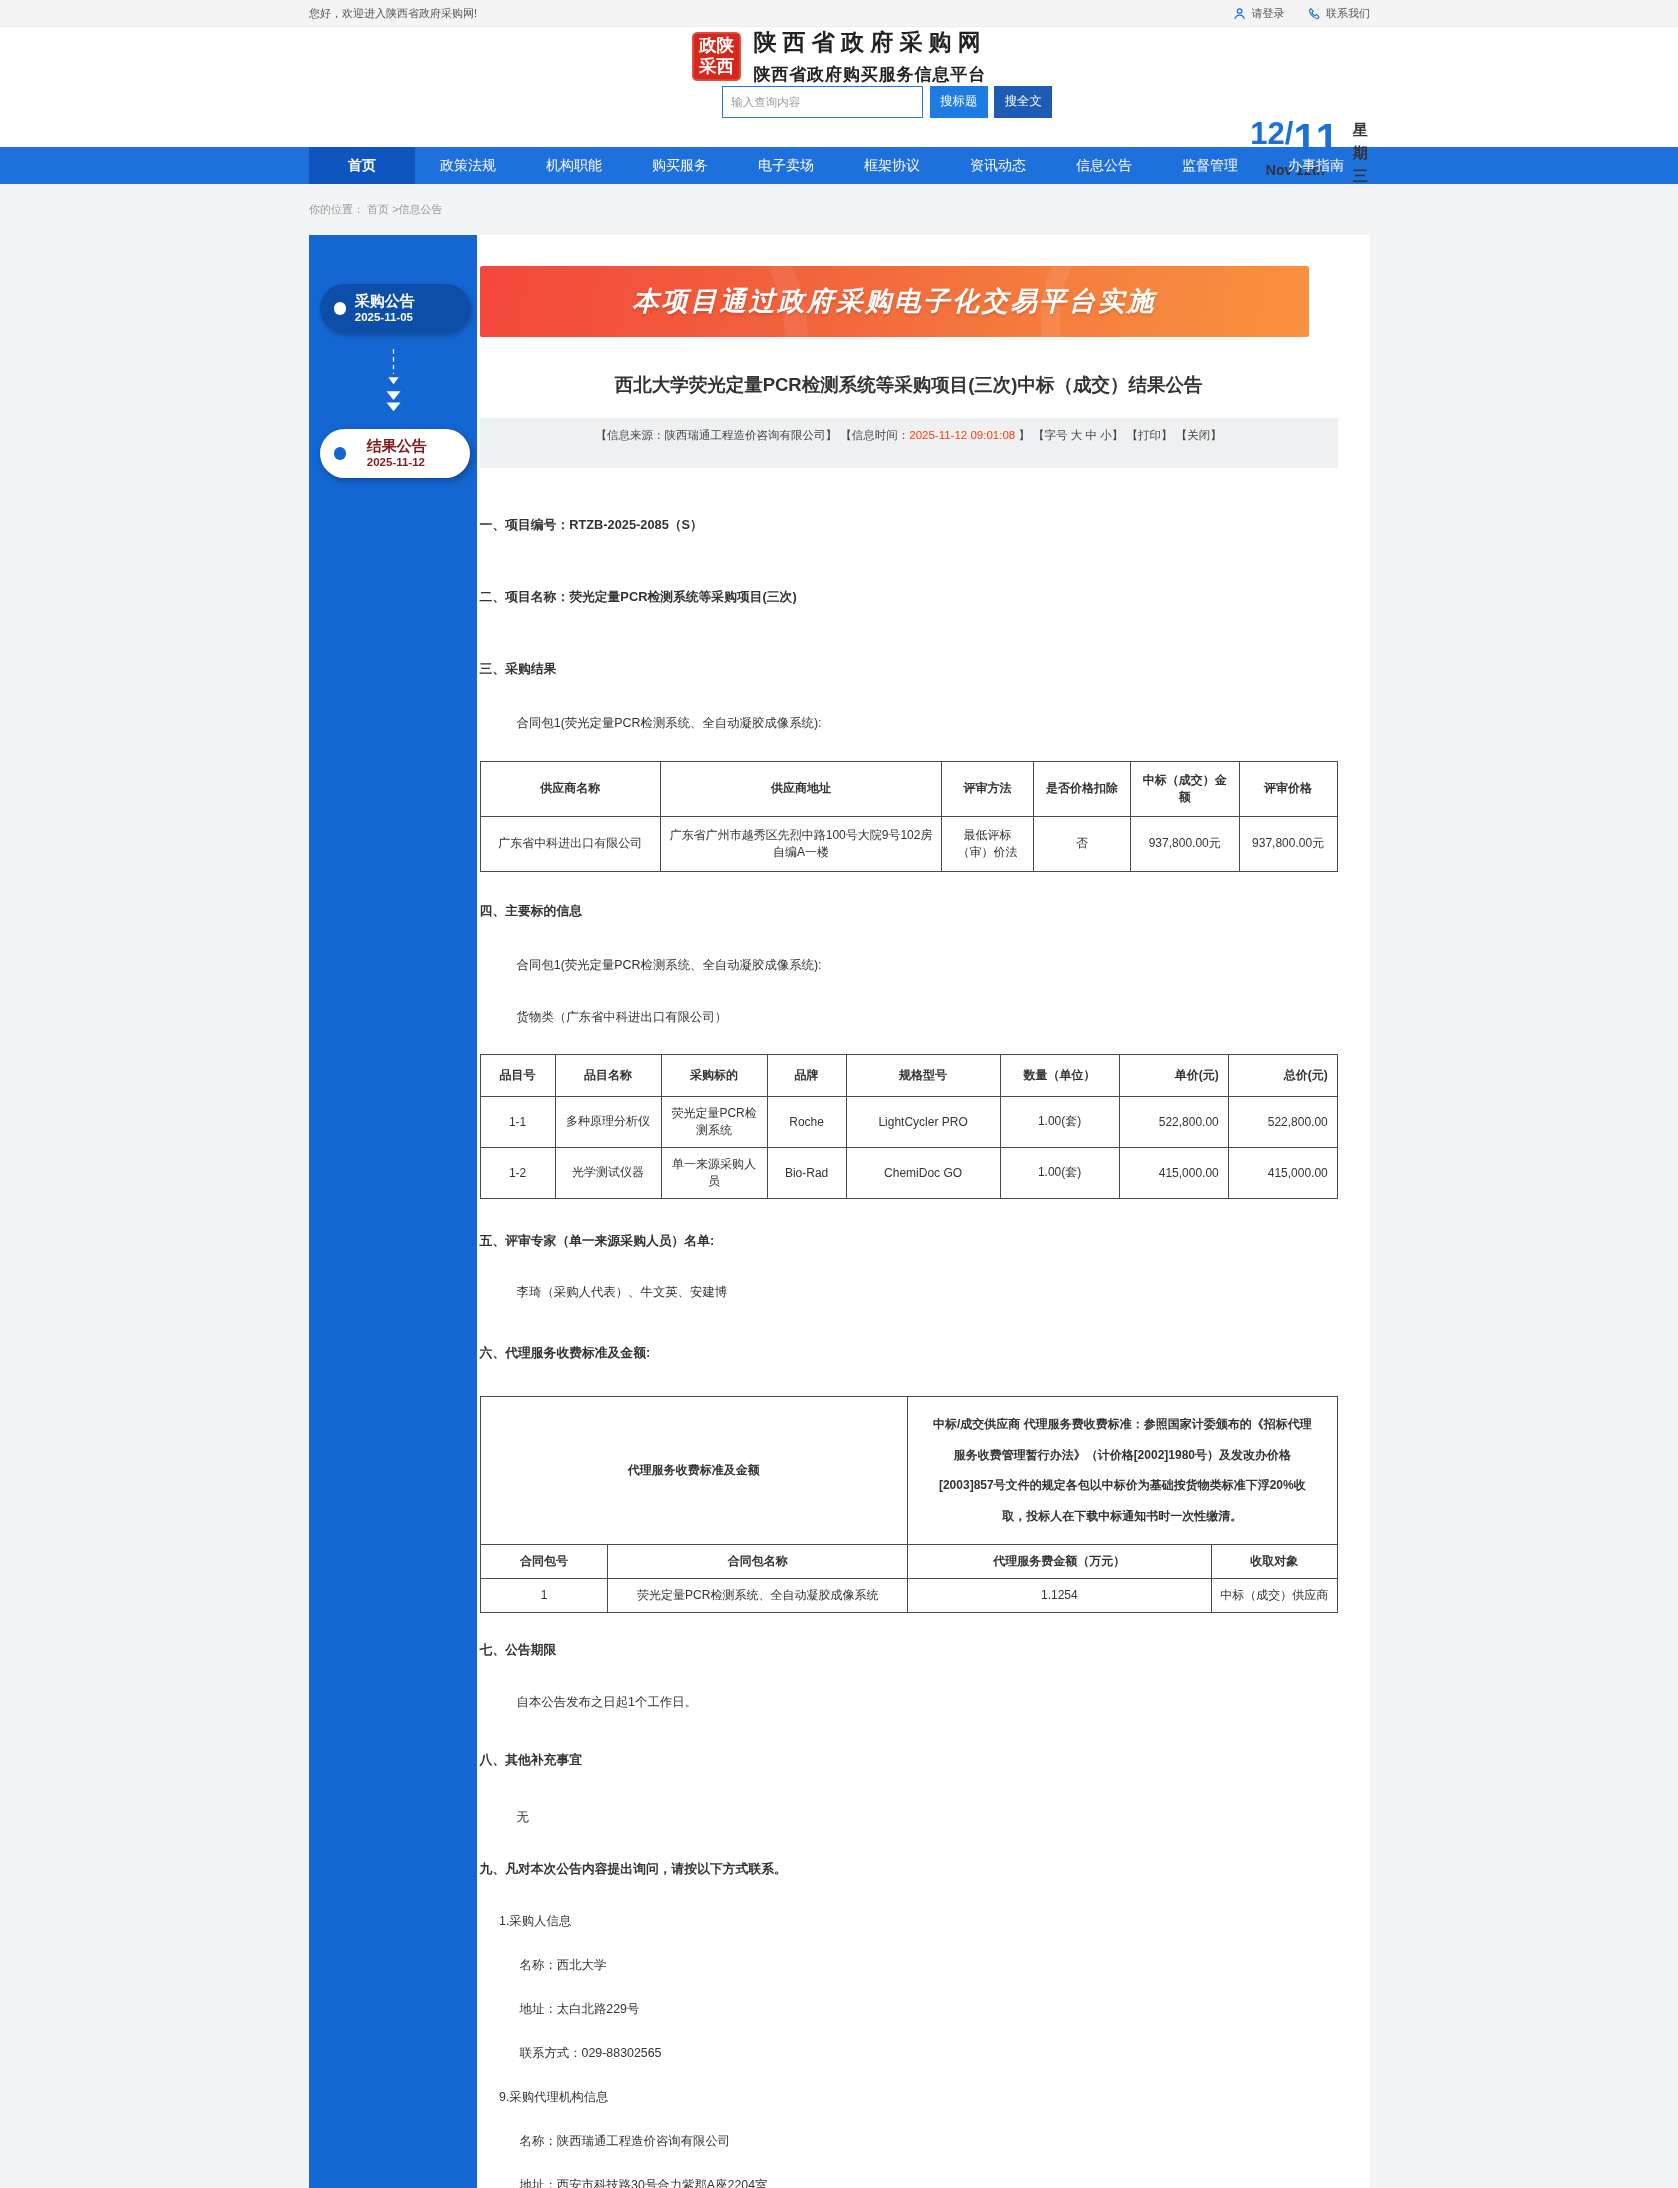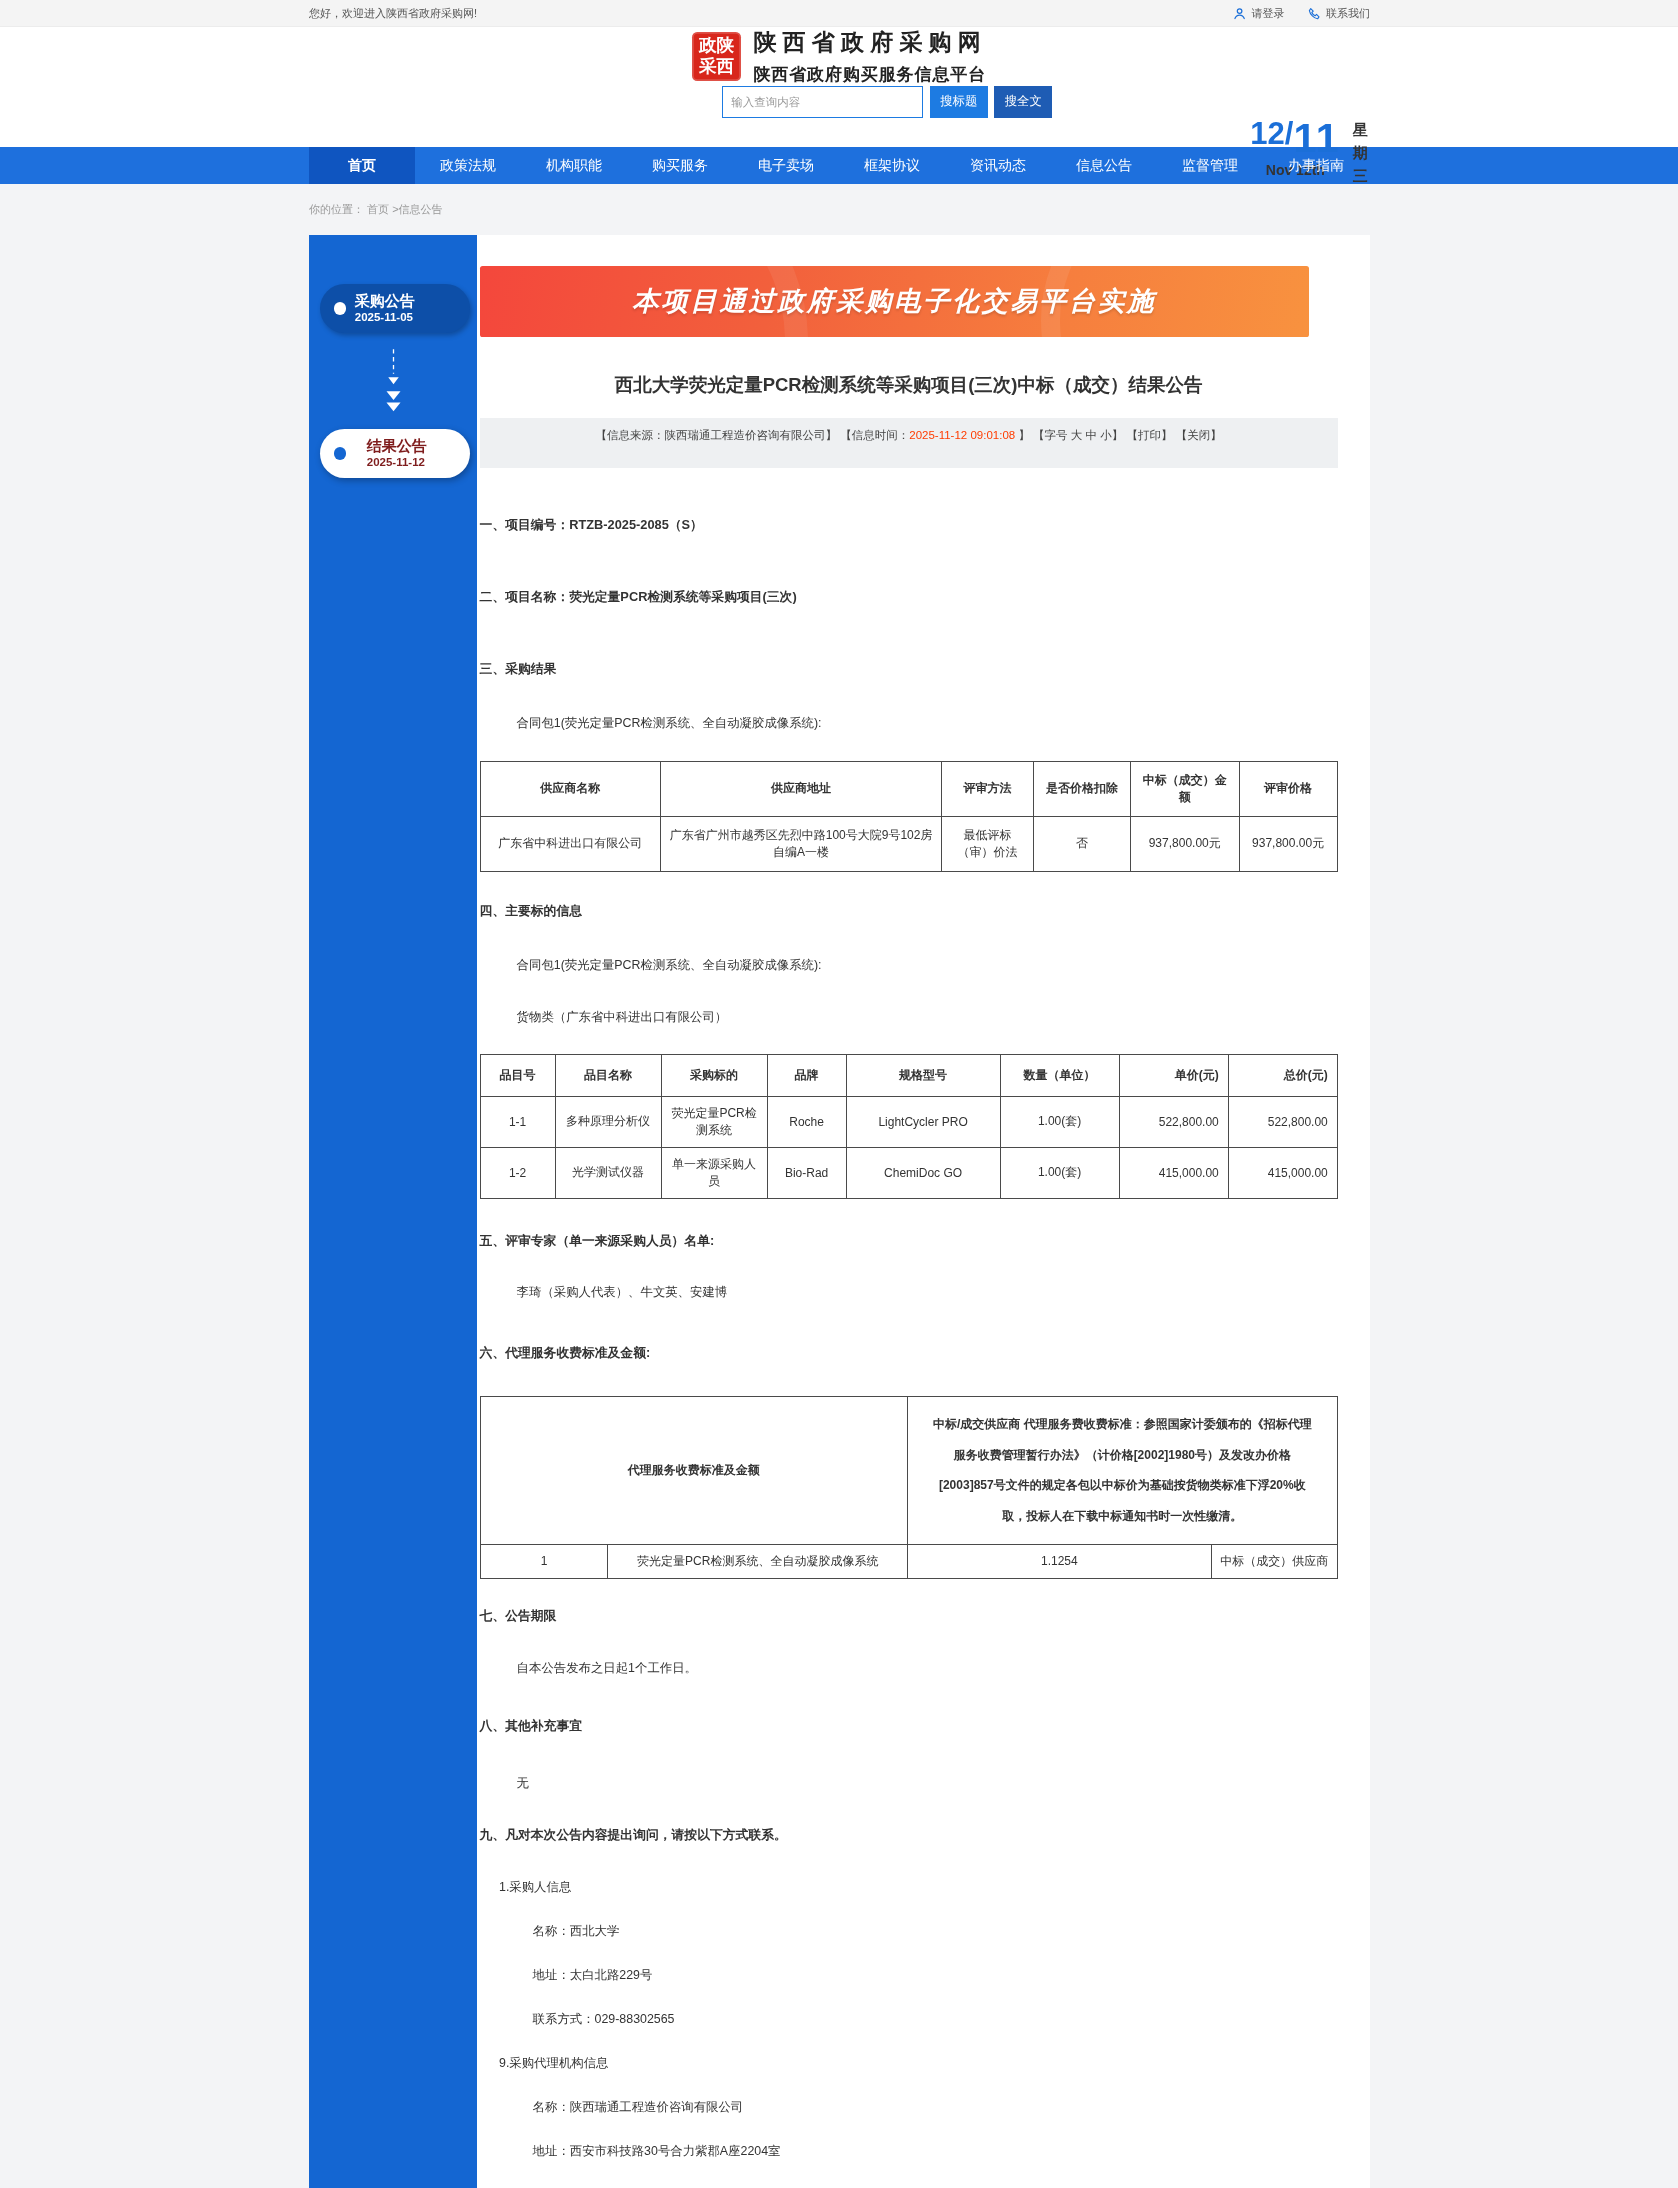--- a/index.html
+++ b/index.html
@@ -81,21 +81,21 @@
   .doc-title { margin-top:35px; text-align:center; font-size:18.5px; font-weight:bold; color:#333; width:858px; }
   .metabar { margin-top:21px; width:858px; background:#eef0f2; height:50px; line-height:34px;
              text-align:center; font-size:11.5px; color:#444; }
   .metabar .red { color:#ff3c00; }
   .metabar .ctl { cursor:pointer; }
 
   .sec { font-size:12.8px; font-weight:bold; color:#333; }
   .txt { font-size:12.4px; color:#333; }
   .ind1 { margin-left:19.4px; }
   .ind2 { margin-left:37px; }
-  .ind3 { margin-left:53px; }
+  .ind3 { margin-left:40px; }
 
   table { border-collapse:collapse; width:858px; font-size:12px; color:#333; }
   th, td { border:0.9px solid #4a4a4a; text-align:center; padding:5.3px 7px; vertical-align:middle; }
   th { font-weight:bold; }
   .t-result th { height:55px; }
   .t-result td { height:55px; }
   .t-items th { height:42px; }
   .t-items td { height:51px; }
   .t-items .num { text-align:right; padding-right:8.8px; }
   .t-fee .fee-desc { font-weight:bold; text-align:center; line-height:2.55; padding:12.4px 21px; }
@@ -331,20 +331,26 @@
               <col style="width:300px">
               <col style="width:304px">
               <col style="width:126px">
             </colgroup>
           <tbody>
               <tr>
             <td colspan="2" class="fee-label">代理服务收费标准及金额</td>
             <td colspan="2" class="fee-desc">中标/成交供应商 代理服务费收费标准：参照国家计委颁布的《招标代理服务收费管理暂行办法》（计价格[2002]1980号）及发改办价格[2003]857号文件的规定各包以中标价为基础按货物类标准下浮20%收取，投标人在下载中标通知书时一次性缴清。</td>
           </tr>
           <tr>
+            <th>合同包号</th>
+            <th>合同包名称</th>
+            <th>代理服务费金额（万元）</th>
+            <th>收取对象</th>
+          </tr>
+          <tr>
             <td class="v">1</td>
             <td class="v">荧光定量PCR检测系统、全自动凝胶成像系统</td>
             <td class="v">1.1254</td>
             <td class="v">中标（成交）供应商</td>
           </tr>
         </tbody>
           </table>
 
         <div class="sec mt33">七、公告期限</div>
         <div class="txt ind2 mt40">自本公告发布之日起1个工作日。</div>

